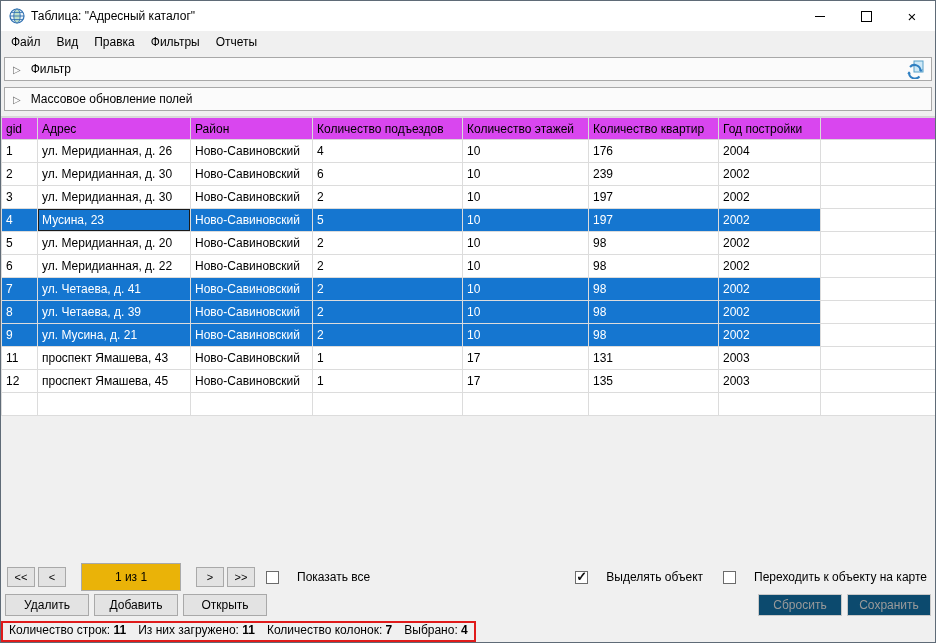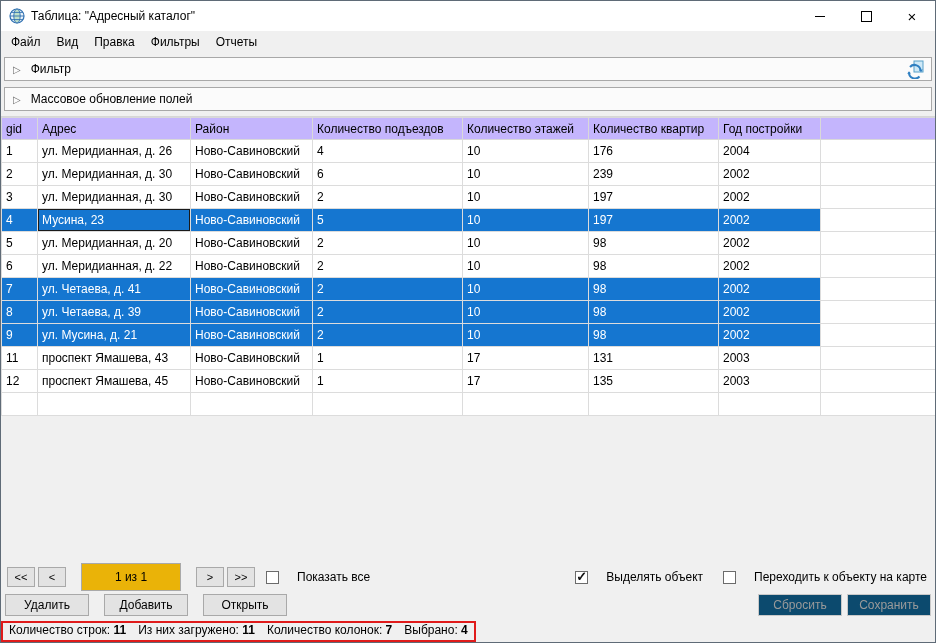--- a/index.html
+++ b/index.html
@@ -24,37 +24,37 @@
   .panel{margin:4px 3px 0 3px;height:24px;flex:0 0 auto;border:1px solid #a8a8a8;background:#fbfbfb;display:flex;align-items:center;padding:0 6px;box-sizing:border-box;}
   .panel.second{margin-top:6px;}
   .expand-arrow{color:#6e6e6e;font-size:10px;margin:0 10px 0 2px;}
   .panel-label{color:#000;}
   .panel-spacer{flex:1;}
   .filter-refresh{display:flex;align-items:center;}
 
   
   .table-wrap{flex:1 1 auto;margin-top:5px;background:#f0f0f0;overflow:hidden;border-top:1px solid #d6d6d6;}
   table{border-collapse:collapse;table-layout:fixed;width:936px;background:#f0f0f0;}
-  th{background:#c4b5fd;border:1px solid #d9d9d9;font-weight:400;text-align:left;padding:0 4px;height:21px;font-size:12px;white-space:nowrap;overflow:hidden;color:#000;}
+  th{background:#d946ef;border:1px solid #d9d9d9;font-weight:400;text-align:left;padding:0 4px;height:21px;font-size:12px;white-space:nowrap;overflow:hidden;color:#000;}
   td{background:#fff;border:1px solid #dcdcdc;padding:0 4px;height:22px;font-size:12px;white-space:nowrap;overflow:hidden;color:#000;}
   tr.selected td{background:#1576d0;color:#fff;}
   tr.selected td.filler{background:#fff;color:#000;}
   td.focused{box-shadow:inset 0 0 0 1px #1a1a1a;}
 
   
   .pagerbar{height:26px;flex:0 0 auto;display:flex;align-items:center;padding:2px 6px;gap:3px;}
   .pg-btn{width:28px;height:20px;border:1px solid #a9a9a9;background:#e3e3e3;display:flex;align-items:center;justify-content:center;font-size:11px;box-sizing:border-box;}
   .pg-page{width:100px;height:28px;background:#eab308;border:1px solid #a9a9a9;display:flex;align-items:center;justify-content:center;box-sizing:border-box;margin:0 12px;}
   .cb-row{display:flex;align-items:center;gap:18px;margin-left:8px;white-space:nowrap;}
   .cb{width:13px;height:13px;border:1px solid #6b6b6b;background:#fff;box-sizing:border-box;position:relative;flex:0 0 auto;}
   .cb.checked::after{content:"\2713";position:absolute;left:0;top:-3px;font-size:13px;font-weight:bold;color:#111;}
   .right-opts{margin-left:auto;display:flex;gap:12px;margin-right:2px;}
 
   
-  .buttonbar{height:26px;flex:0 0 auto;display:flex;align-items:center;padding:0 4px 2px 4px;gap:15px;}
+  .buttonbar{height:26px;flex:0 0 auto;display:flex;align-items:center;padding:0 4px 2px 4px;gap:5px;}
   .btn{min-width:84px;height:22px;background:#e3e3e3;border:1px solid #a9a9a9;font-size:12px;font-family:inherit;display:flex;align-items:center;justify-content:center;box-sizing:border-box;color:#000;}
   .btn.disabled{color:#9a9a9a;background:#0c4a6e;border-color:#c9c9c9;}
   .right-btns{margin-left:auto;display:flex;gap:5px;}
 
   
   .statusbar{height:22px;flex:0 0 auto;background:#f0f0f0;display:flex;align-items:center;}
   .status-box{border:2px solid #e01b1b;height:21px;display:flex;padding:0 6px;gap:12px;box-sizing:border-box;}
   .seg{white-space:nowrap;}
 </style>
 </head>

